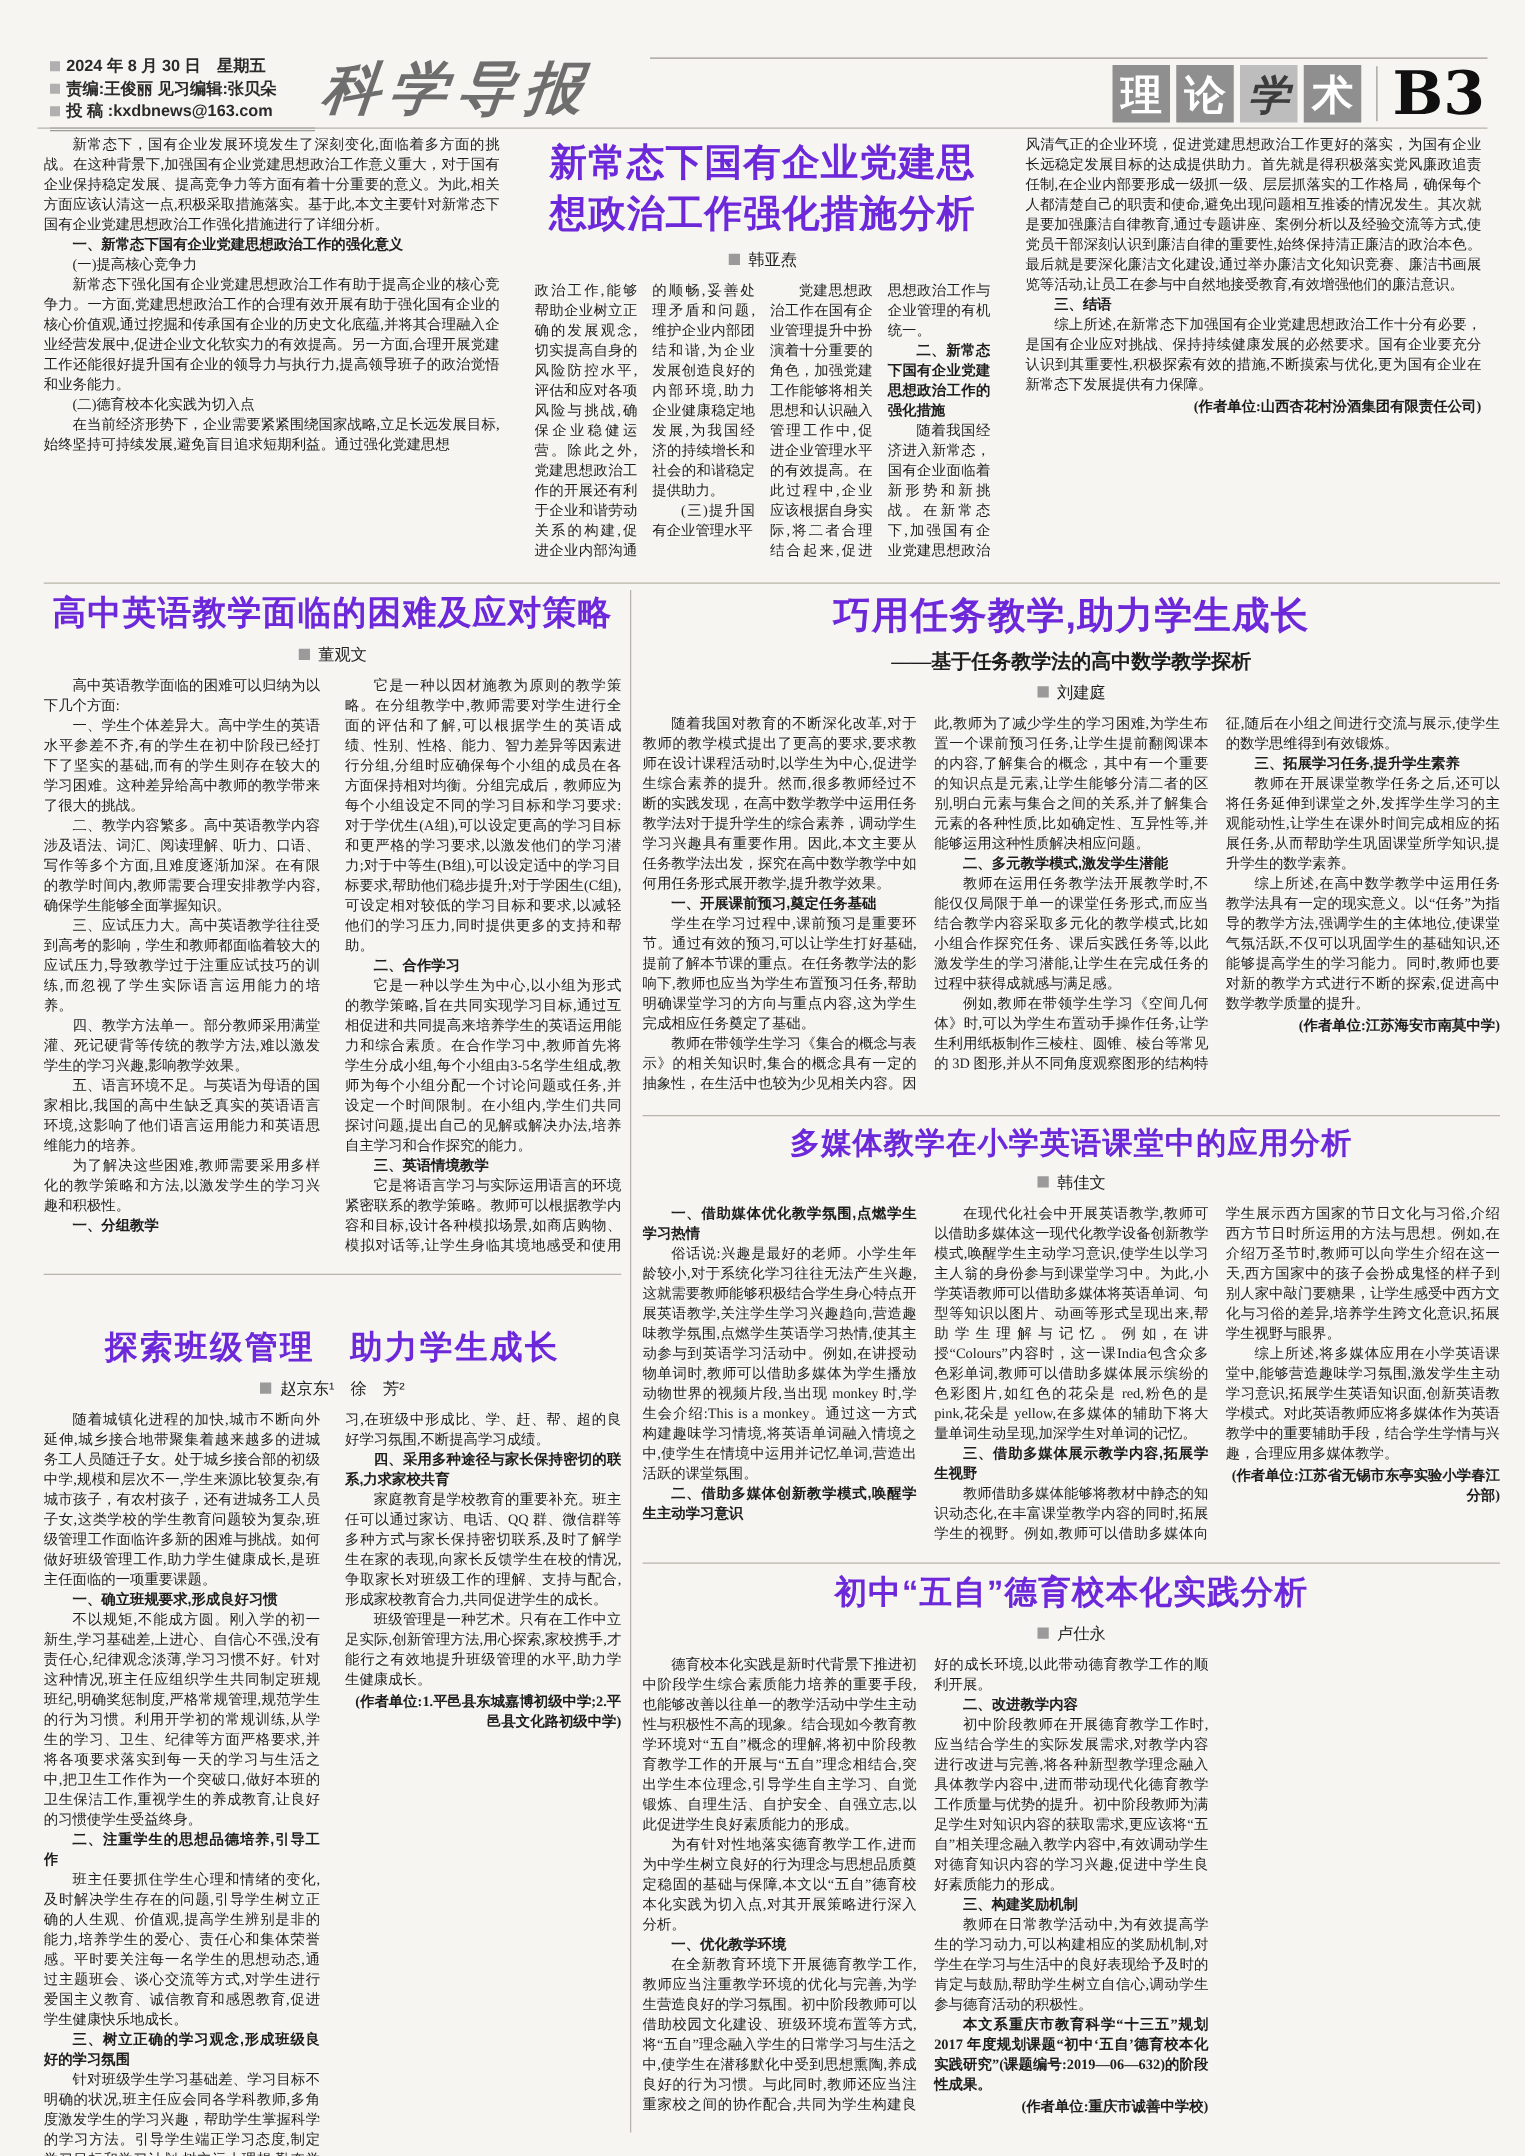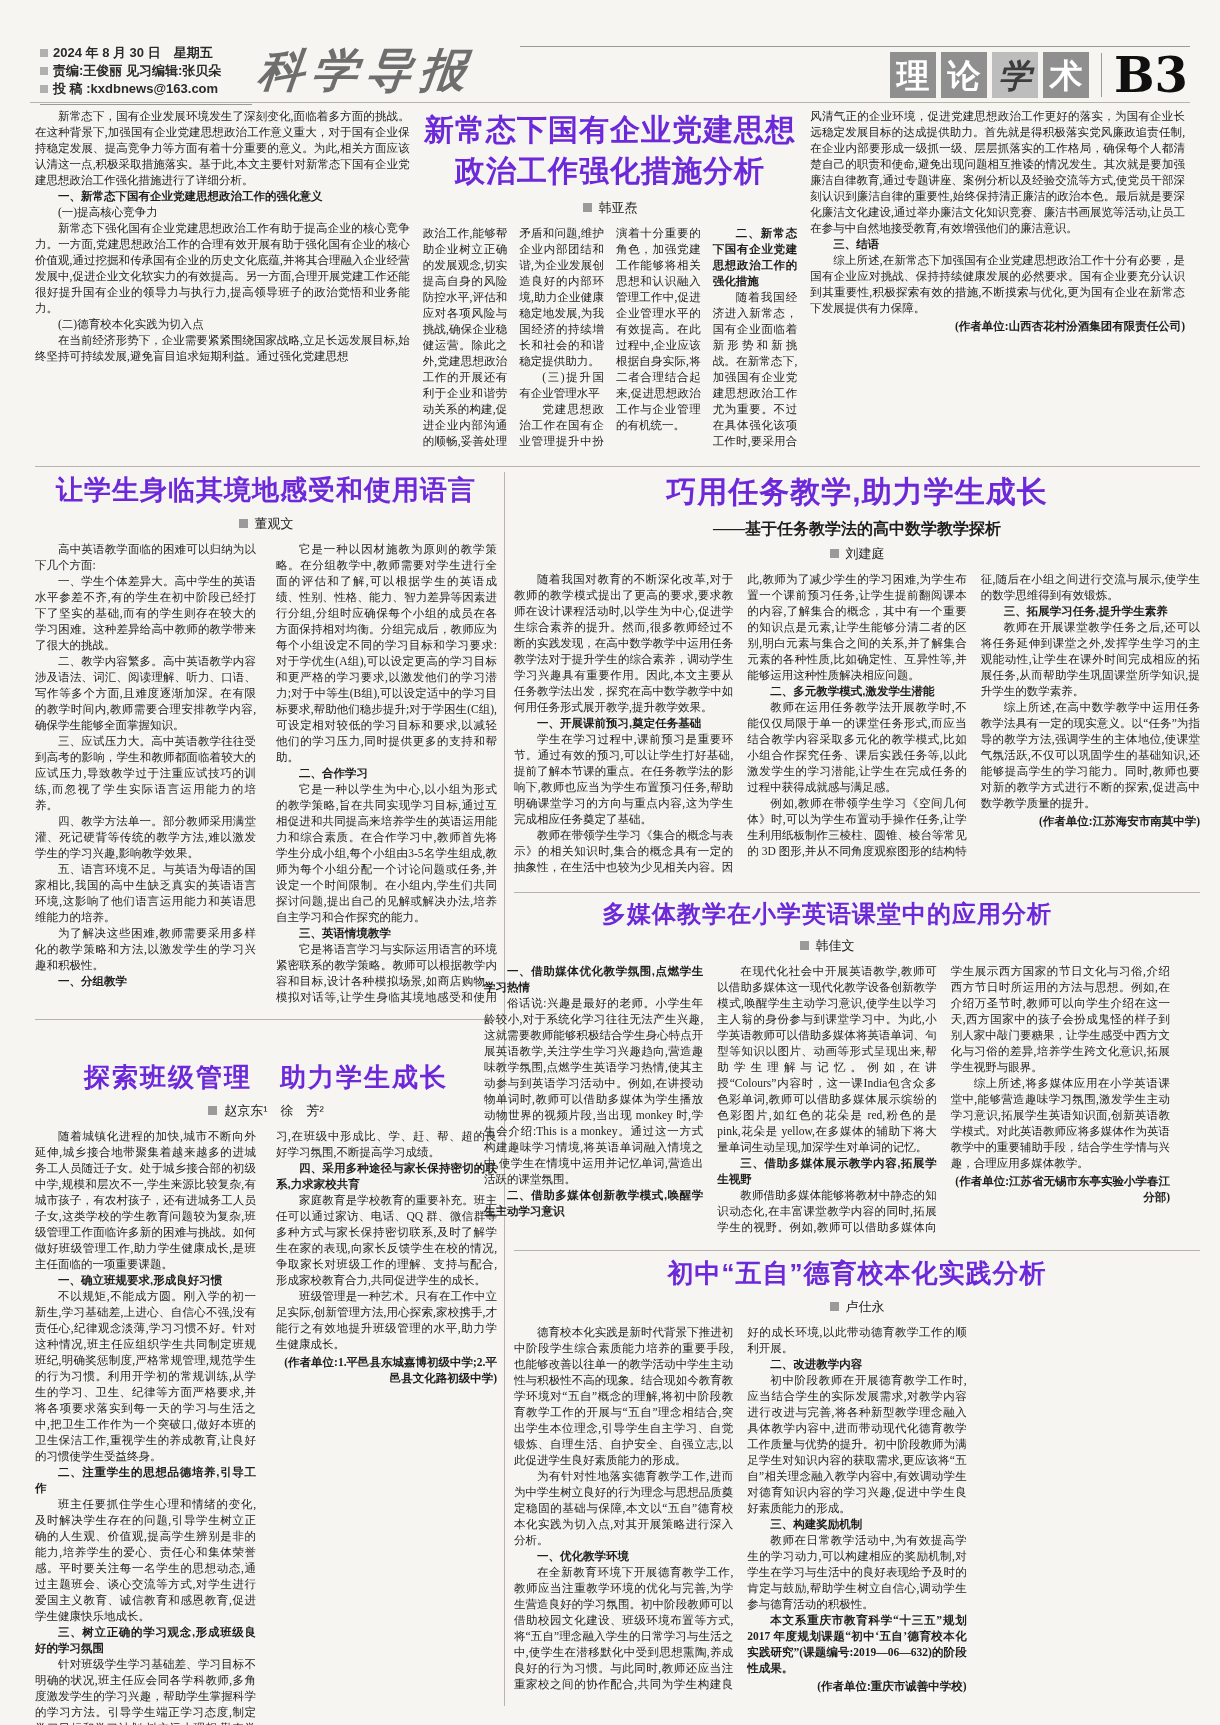--- a/index.html
+++ b/index.html
@@ -38,29 +38,29 @@
   .cols2{column-count:2;column-gap:20px;}
   .cols3{column-count:3;column-gap:14px;}
   .cols4{column-count:4;column-gap:12px;}
   .b-p{margin:0;text-indent:2em;}
   .b-pc{margin:0;text-indent:0;}
   .b-h{margin:0;text-indent:2em;font-weight:bold;font-family:"Liberation Sans","DejaVu Sans",sans-serif;}
   .b-h2{margin:0;text-indent:2em;font-weight:normal;}
   .b-note{margin:0;text-indent:2em;font-weight:bold;}
   .b-au{margin:2px 0 0 0;text-align:right;font-weight:bold;text-indent:0;}
   
-  .a1row{display:flex;gap:13px;height:100%;}
+  .a1row{display:flex;gap:28px;height:100%;}
   .a1side{width:196px;}
   .a1sider{width:218px;}
   .a1mid{flex:1;display:flex;flex-direction:column;min-width:0;}
   
   .a1{left:35px;top:108px;width:1150px;height:354px;}
   .a2{left:35px;top:472px;width:462px;height:542px;}
   .a3{left:514px;top:472px;width:686px;height:414px;}
-  .a4{left:484px;top:898px;width:686px;height:346px;}
+  .a4{left:514px;top:898px;width:686px;height:346px;}
   .a5{left:35px;top:1060px;width:462px;height:682px;justify-content:flex-end;}
   .a6{left:514px;top:1256px;width:686px;height:450px;}
 </style>
 </head>
 <body>
 
 <div class="page">
 
   <header>
     <div class="info">
@@ -111,21 +111,21 @@
       <div class="a1sider body">
           <p class="b-pc">风清气正的企业环境，促进党建思想政治工作更好的落实，为国有企业长远稳定发展目标的达成提供助力。首先就是得积极落实党风廉政追责任制,在企业内部要形成一级抓一级、层层抓落实的工作格局，确保每个人都清楚自己的职责和使命,避免出现问题相互推诿的情况发生。其次就是要加强廉洁自律教育,通过专题讲座、案例分析以及经验交流等方式,使党员干部深刻认识到廉洁自律的重要性,始终保持清正廉洁的政治本色。最后就是要深化廉洁文化建设,通过举办廉洁文化知识竞赛、廉洁书画展览等活动,让员工在参与中自然地接受教育,有效增强他们的廉洁意识。</p>
           <p class="b-h">三、结语</p>
           <p class="b-p">综上所述,在新常态下加强国有企业党建思想政治工作十分有必要，是国有企业应对挑战、保持持续健康发展的必然要求。国有企业要充分认识到其重要性,积极探索有效的措施,不断摸索与优化,更为国有企业在新常态下发展提供有力保障。</p>
           <p class="b-au">(作者单位:山西杏花村汾酒集团有限责任公司)</p>
         </div>
     </div>
   </section>
 
   <section class="art a2">
-    <h2 class="ttl t2">让学生身临其境地感受和使用语言</h2>
+    <h2 class="ttl t2">高中英语教学面临的困难及应对策略</h2>
     <div class="byl"><span class="bsq"></span><span>董观文</span></div>
     <div class="body cols2">
         <p class="b-p">高中英语教学面临的困难可以归纳为以下几个方面:</p>
         <p class="b-p">一、学生个体差异大。高中学生的英语水平参差不齐,有的学生在初中阶段已经打下了坚实的基础,而有的学生则存在较大的学习困难。这种差异给高中教师的教学带来了很大的挑战。</p>
         <p class="b-p">二、教学内容繁多。高中英语教学内容涉及语法、词汇、阅读理解、听力、口语、写作等多个方面,且难度逐渐加深。在有限的教学时间内,教师需要合理安排教学内容,确保学生能够全面掌握知识。</p>
         <p class="b-p">三、应试压力大。高中英语教学往往受到高考的影响，学生和教师都面临着较大的应试压力,导致教学过于注重应试技巧的训练,而忽视了学生实际语言运用能力的培养。</p>
         <p class="b-p">四、教学方法单一。部分教师采用满堂灌、死记硬背等传统的教学方法,难以激发学生的学习兴趣,影响教学效果。</p>
         <p class="b-p">五、语言环境不足。与英语为母语的国家相比,我国的高中生缺乏真实的英语语言环境,这影响了他们语言运用能力和英语思维能力的培养。</p>
         <p class="b-p">为了解决这些困难,教师需要采用多样化的教学策略和方法,以激发学生的学习兴趣和积极性。</p>
         <p class="b-h">一、分组教学</p>

